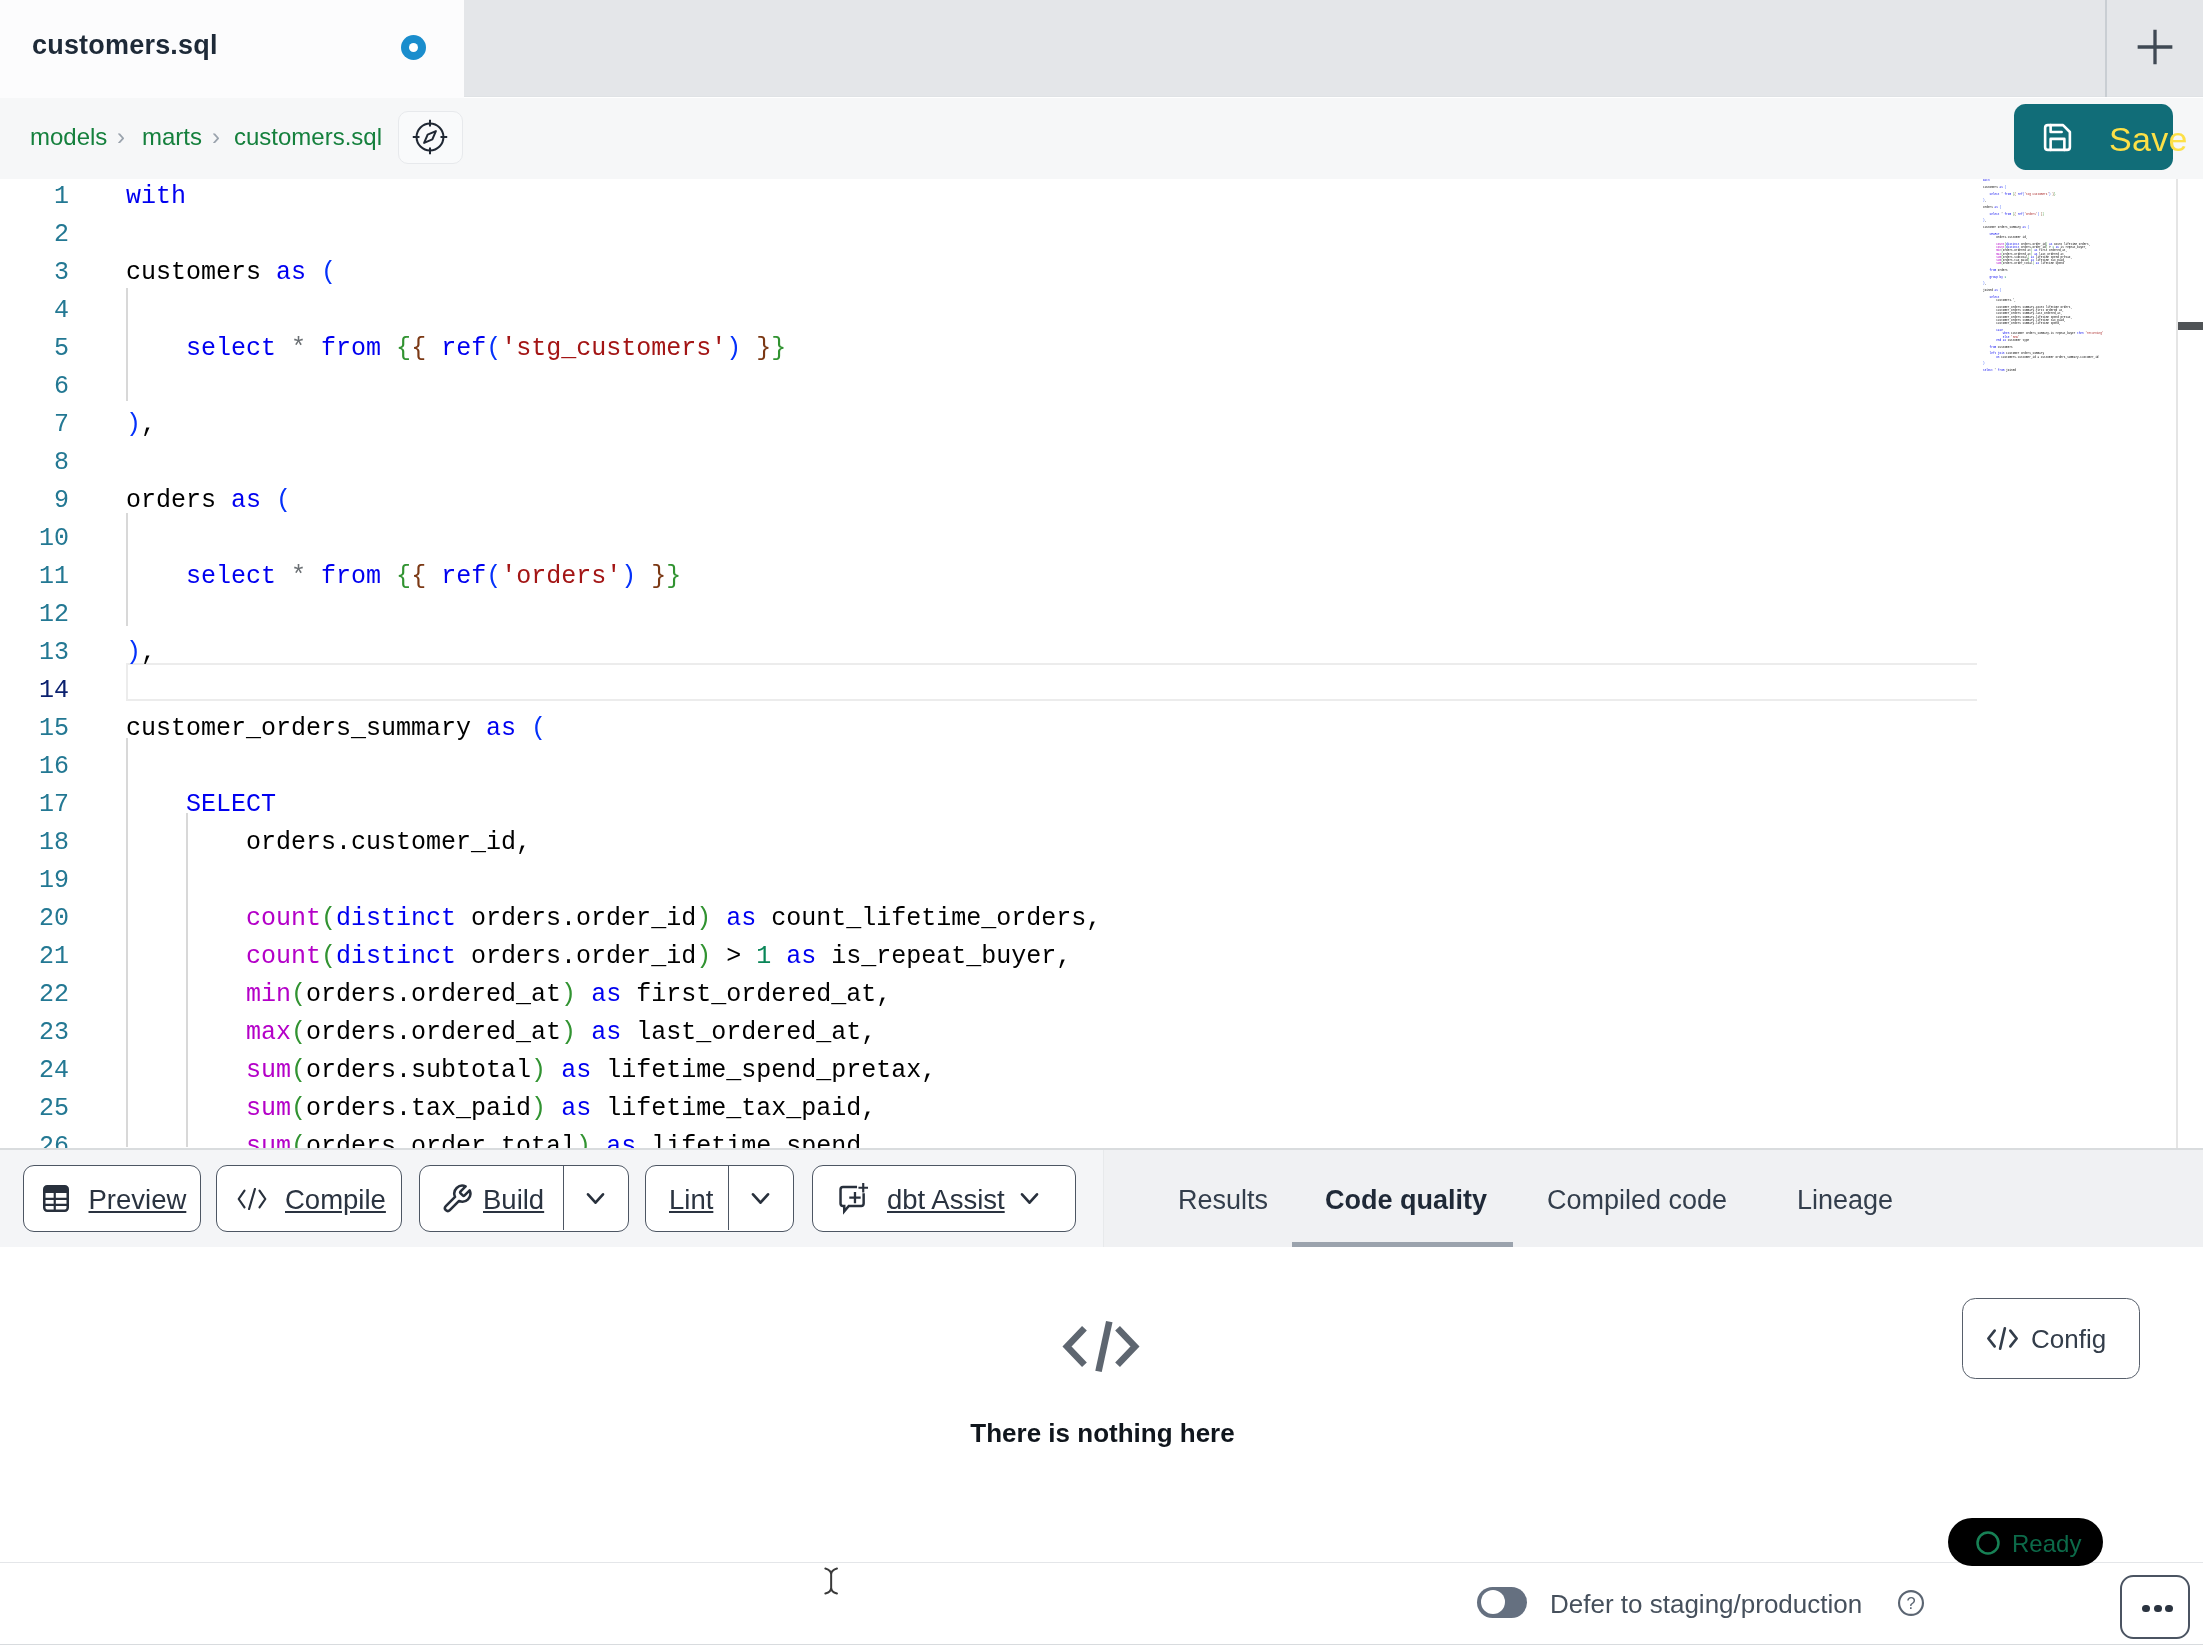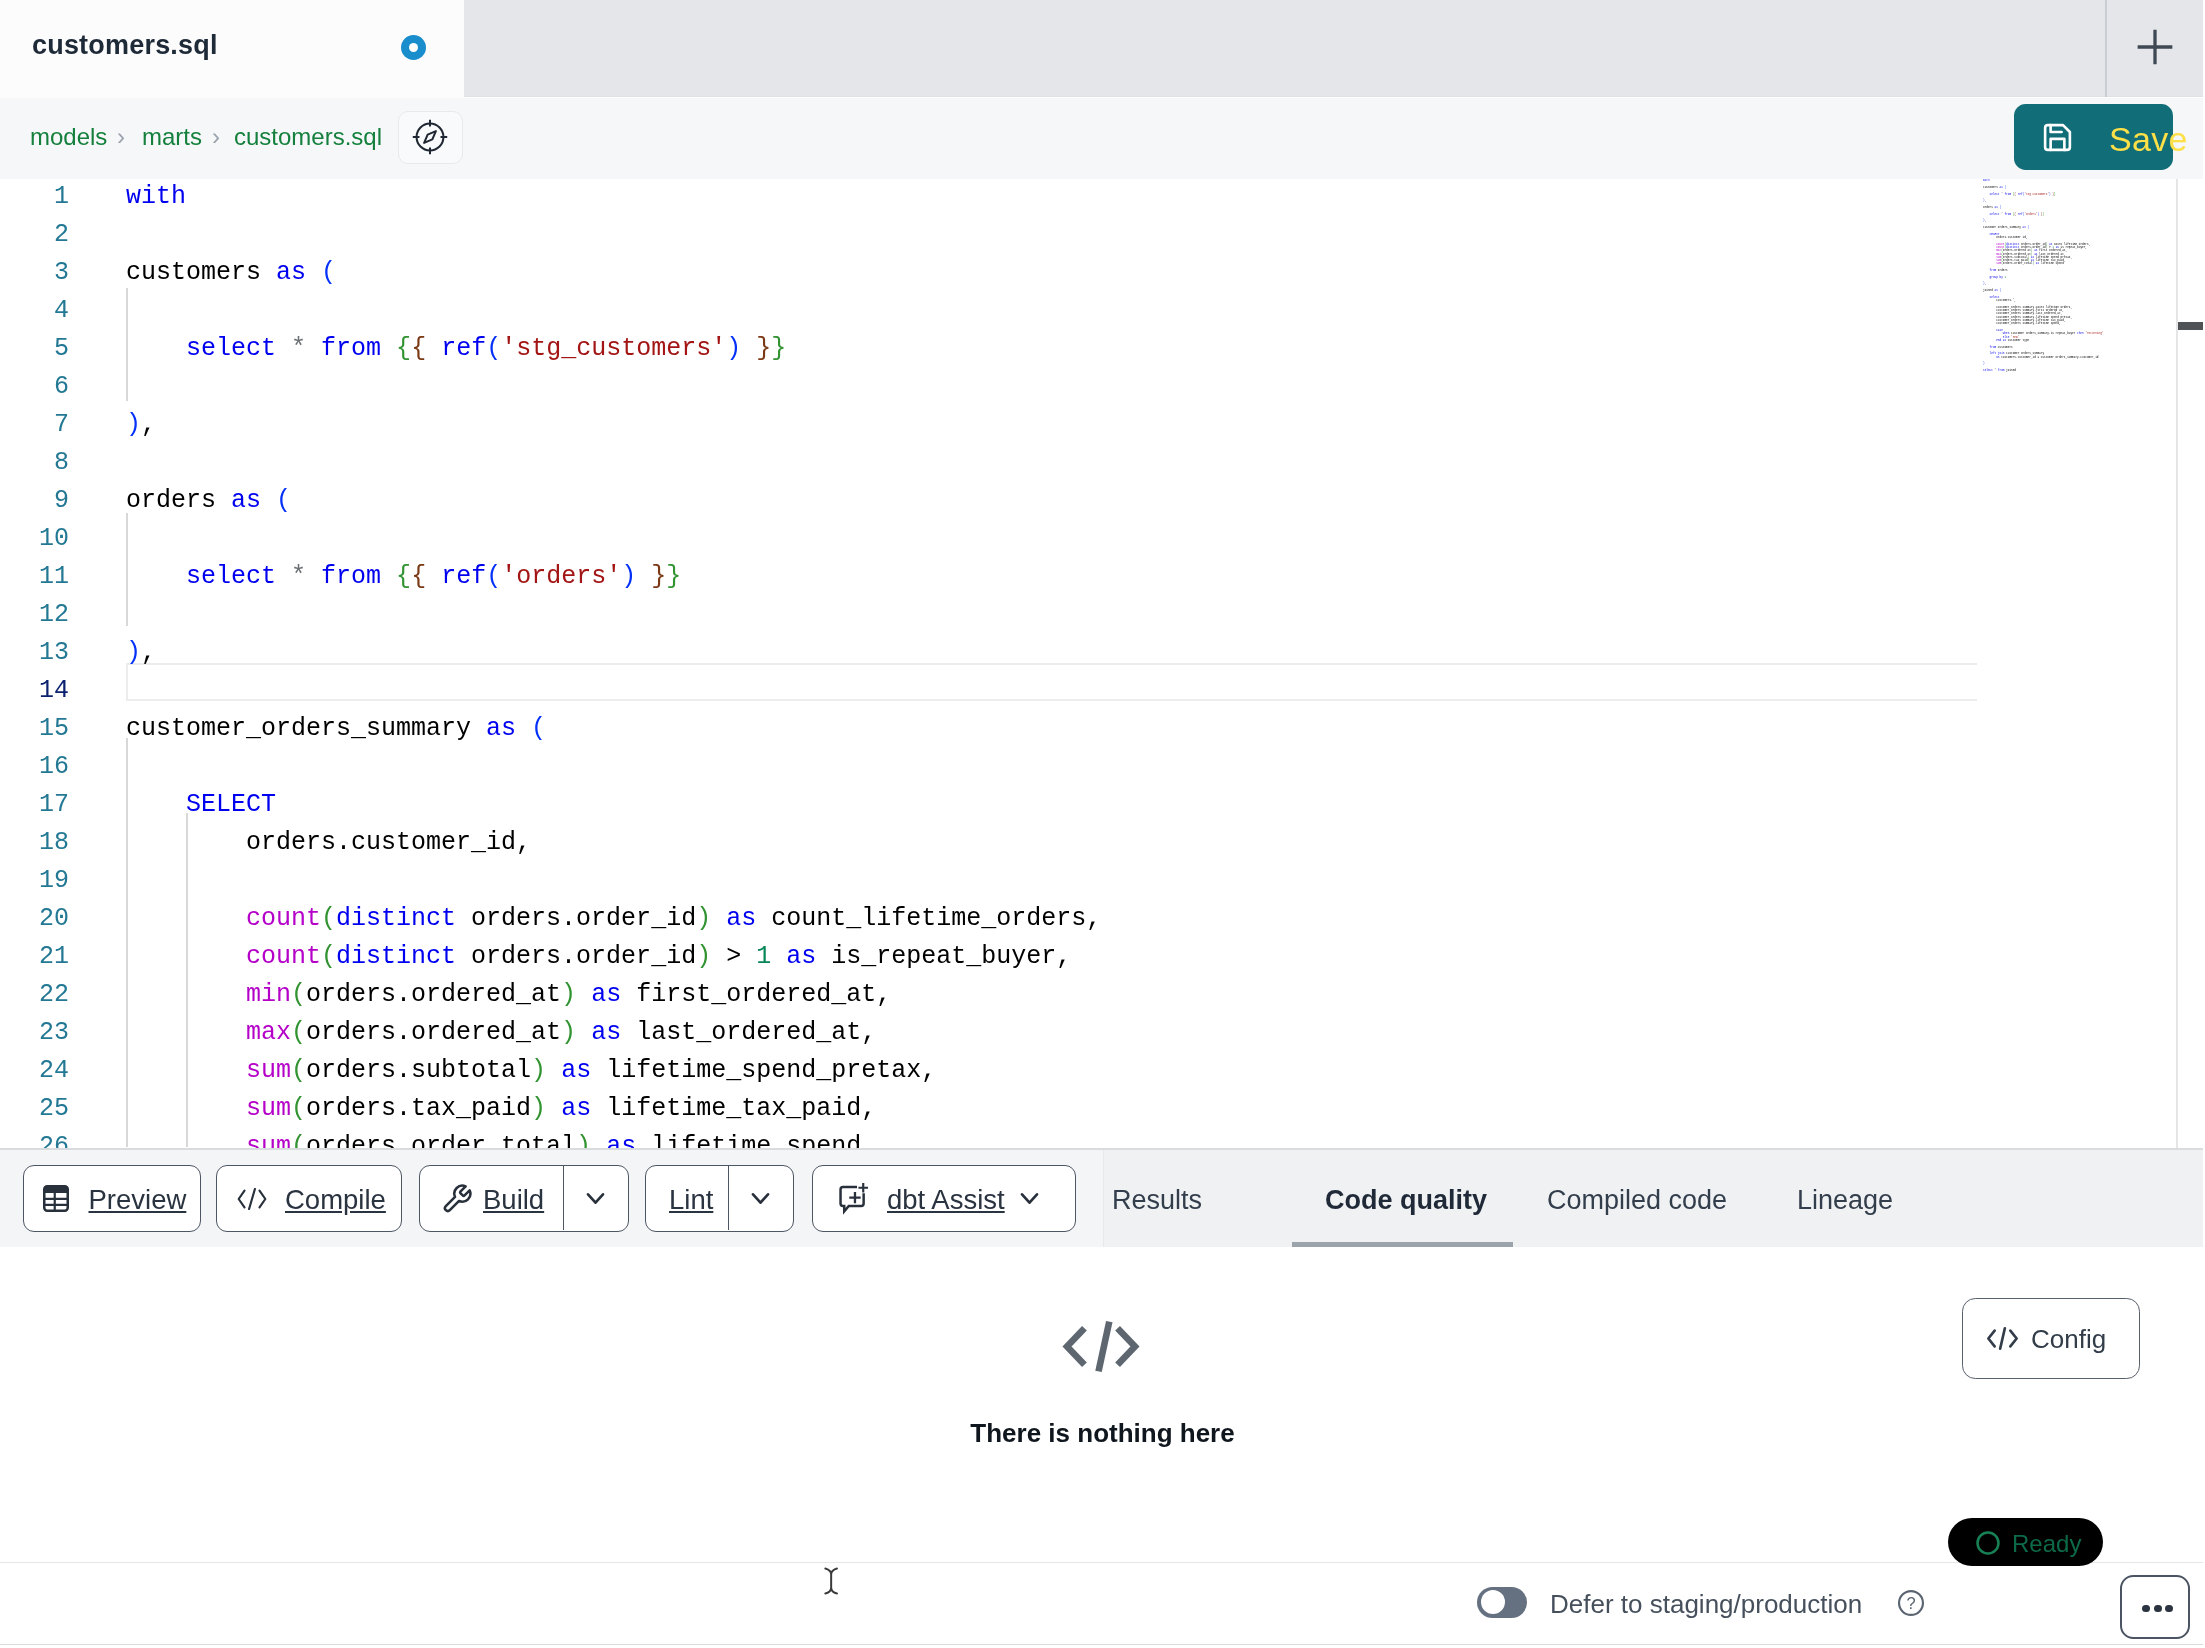--- a/index.html
+++ b/index.html
@@ -261,21 +261,21 @@
       <svg class="abs" style="left:23px;top:16px" width="33" height="33" viewBox="0 0 40 40" fill="none" stroke="#28303c" stroke-width="3" stroke-linecap="square">
         <path d="M33.5 15v11a3 3 0 0 1-3 3H15.5l-5.5 6.5V29H8.5a3 3 0 0 1-3-3V9a3 3 0 0 1 3-3H24"></path>
         <path d="M17.5 19h11M23 13.5v11" stroke-width="2.8"></path>
         <path d="M33 2.5v9M28.5 7h9" stroke-width="2.6"></path>
       </svg>
       <div class="btnlabel" style="left:74px">dbt Assist</div>
       <svg class="abs" style="left:204px;top:25px" width="25" height="16.7" viewBox="0 0 30 20" fill="none" stroke="#28303c" stroke-width="3.2" stroke-linecap="round" stroke-linejoin="round">
           <path d="M6 4 L15 14 L24 4"></path>
         </svg>
     </div>
-    <div class="ptab" style="left:1112px">Results</div>
+    <div class="ptab" style="left:1178px">Results</div>
     <div class="ptab" style="left:1325px;font-weight:700;color:#1f2937">Code quality</div>
     <div class="ptab" style="left:1547px">Compiled code</div>
     <div class="ptab" style="left:1797px">Lineage</div>
     <div class="abs" id="underline"></div>
   </div>
 
   <div class="abs" id="emptypanel"></div>
   <svg class="abs" style="left:1062px;top:1320px" width="78" height="53" viewBox="0 0 94 64" fill="none" stroke="#5e6670" stroke-width="8">
     <path d="M27 10 L6 32 L27 54"></path>
     <path d="M67 10 L88 32 L67 54"></path>

